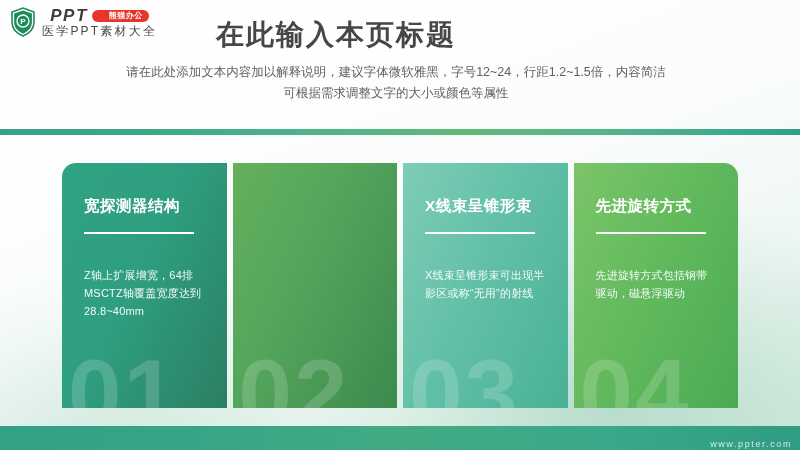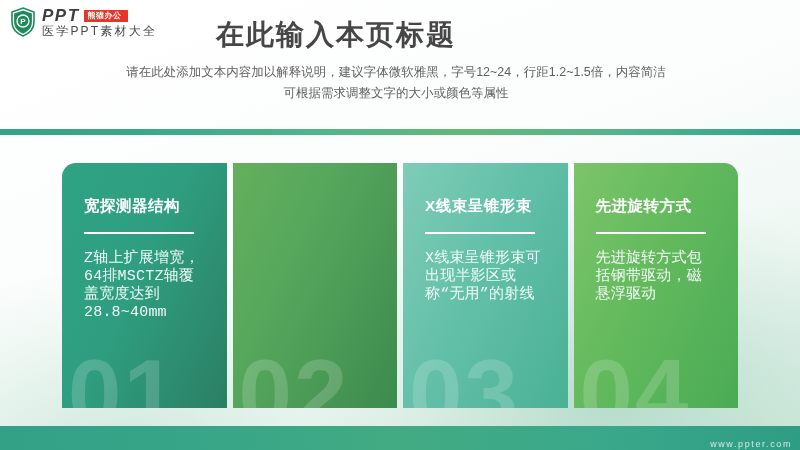--- a/index.html
+++ b/index.html
@@ -57,41 +57,42 @@
   .logo-shield {
     width: 26px;
     height: 30px;
     display: block;
   }
   .logo-text {
     display: flex;
     flex-direction: column;
     justify-content: center;
     gap: 1px;
+    align-items: center;
   }
   .logo-row1 {
     display: flex;
     align-items: center;
     gap: 4px;
   }
   .logo-ppt {
     font-size: 17px;
     font-weight: bold;
     font-style: italic;
     letter-spacing: 1.5px;
     color: #3d3d3d;
     line-height: 1;
   }
   .logo-badge {
     background: #e8352b;
     color: #ffffff;
     font-size: 8px;
     font-weight: bold;
-    border-radius: 0;
-    padding: 2px 6px 2px 4px;
+    border-radius: 6px;
+    padding: 2px 6px 2px 17px;
     line-height: 1;
     letter-spacing: 0.5px;
     white-space: nowrap;
   }
   .logo-sub {
     font-size: 12px;
     color: #4a4a4a;
     letter-spacing: 2.2px;
     line-height: 1;
     white-space: nowrap;
@@ -183,26 +184,25 @@
     line-height: 1.2;
     white-space: nowrap;
   }
   .card-rule {
     margin: 16px 0 0 0;
     width: 110px;
     height: 2px;
     background: #ffffff;
   }
   .card-body {
-    margin-top: 16px;
+    margin-top: 32px;
     color: #f2fbf7;
-    font-size: 15px;
+    font-size: 11px;
     line-height: 18px;
     letter-spacing: 0.2px;
-    font-family: Liberation Mono, monospace;
   }
 
   
   .footer-bar {
     position: absolute;
     left: 0;
     bottom: 0;
     width: 800px;
     height: 24px;
     background: linear-gradient(90deg, #32a186 0%, #37a587 25%, #42ab83 50%, #3aa88a 75%, #2f9d84 100%);

